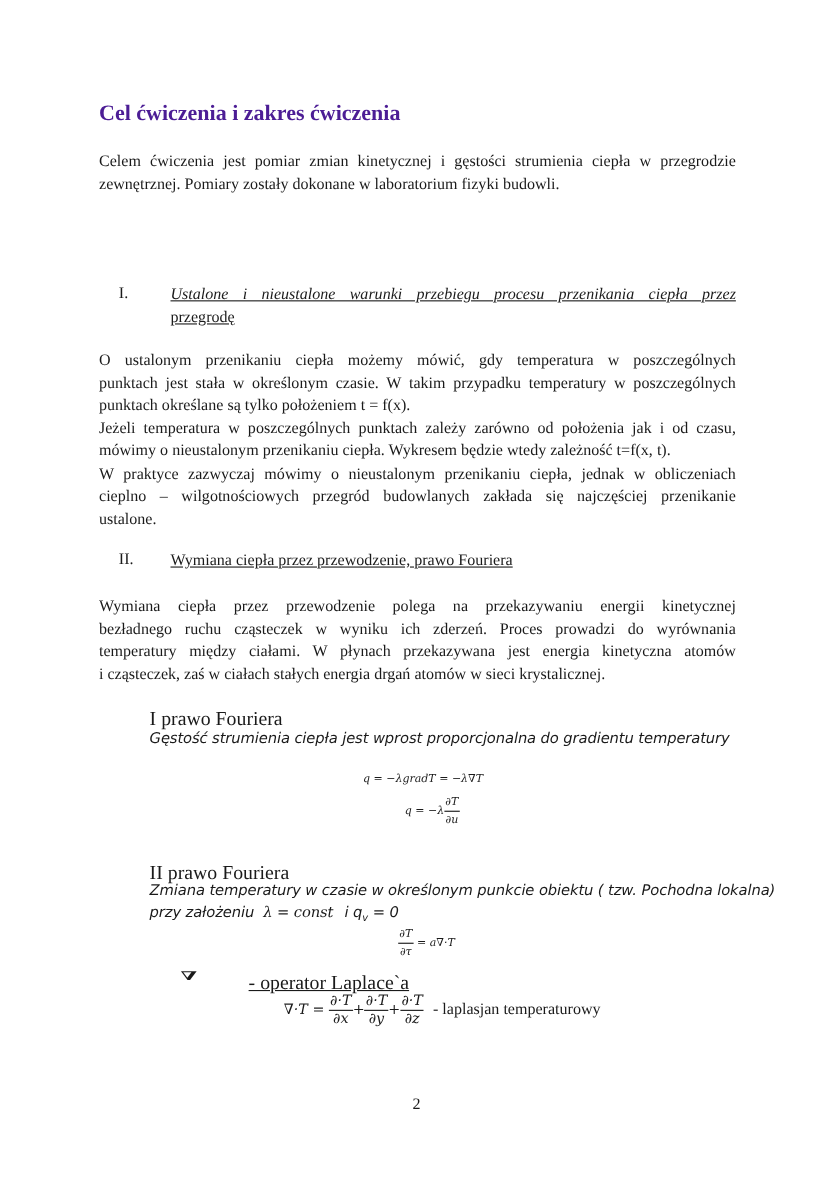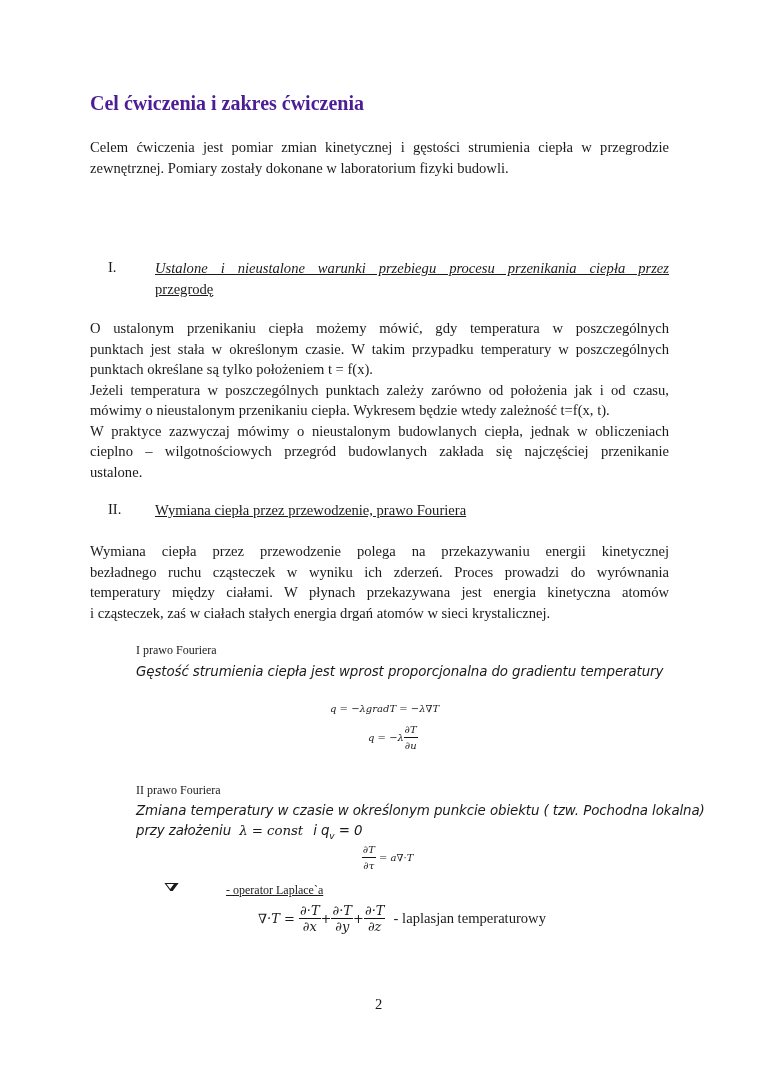--- a/index.html
+++ b/index.html
@@ -10,21 +10,21 @@
   h1.sec { position: absolute; margin: 0; font-size: 20px; font-weight: bold;
            font-family: "Liberation Serif", serif; color: #4c1d95; letter-spacing: 0; }
   .para { position: absolute; left: 90px; width: 579px; font-size: 14.6px; line-height: 20.5px;
           text-align: justify; margin: 0; }
   .para .ln { display: block; text-align: justify; text-align-last: justify; height: 20.5px; white-space: nowrap; }
   .para .ln.last { text-align-last: left; }
   .roman { position: absolute; font-size: 14.6px; }
   .heading-u { position: absolute; font-size: 14.6px; text-decoration: underline; line-height: 20.5px; }
   .heading-u .ln { display: block; white-space: nowrap; }
   .justify-line { text-align: justify; text-align-last: justify; font-style: italic; }
-  .plain { position: absolute; font-size: 12px; white-space: nowrap; }
+  .plain { position: absolute; font-size: 18px; white-space: nowrap; }
   .ital { position: absolute; font-size: 14.6px; font-style: italic; white-space: nowrap;
           font-family: "DejaVu Sans", sans-serif; font-size: 13.4px; letter-spacing: -0.1px; }
   .math { position: absolute; font-family: "DejaVu Serif", serif; font-style: italic; white-space: nowrap; font-size: 10px; }
   .frac { display: inline-block; vertical-align: middle; text-align: center; font-style: italic; }
   .frac .num { display: block; border-bottom: 1px solid #111; padding: 0 1px; line-height: 15px; }
   .frac .den { display: block; line-height: 15px; }
   .up { font-style: normal; }
   .pagenum { position: absolute; left: 375px; top: 996px; font-size: 14.6px; }
 </style>
 </head>
@@ -44,21 +44,21 @@
     <span class="ln justify-line">Ustalone i nieustalone warunki przebiegu procesu przenikania ciepła przez</span>
     <span class="ln">przegrodę</span>
   </div>
 
   <div class="para" style="top:318px;">
     <span class="ln">O ustalonym przenikaniu ciepła możemy mówić, gdy temperatura w poszczególnych</span>
     <span class="ln">punktach jest stała w określonym czasie. W takim przypadku temperatury w poszczególnych</span>
     <span class="ln last">punktach określane są tylko położeniem t = f(x).</span>
     <span class="ln">Jeżeli temperatura w poszczególnych punktach zależy zarówno od położenia jak i od czasu,</span>
     <span class="ln last">mówimy o nieustalonym przenikaniu ciepła. Wykresem będzie wtedy zależność t=f(x, t).</span>
-    <span class="ln">W praktyce zazwyczaj mówimy o nieustalonym budowlanych ciepła, jednak w obliczeniach</span>
+    <span class="ln">W praktyce zazwyczaj mówimy o nieustalonym przenikaniu ciepła, jednak w obliczeniach</span>
     <span class="ln">cieplno – wilgotnościowych przegród budowlanych zakłada się najczęściej przenikanie</span>
     <span class="ln last">ustalone.</span>
   </div>
 
   <span class="roman" style="left:108px; top:501px;">II.</span>
   <div class="heading-u" style="left:155px; top:500px;text-align:center;">
     <span class="ln">Wymiana ciepła przez przewodzenie, prawo Fouriera</span>
   </div>
 
   <div class="para" style="top:541px;">

